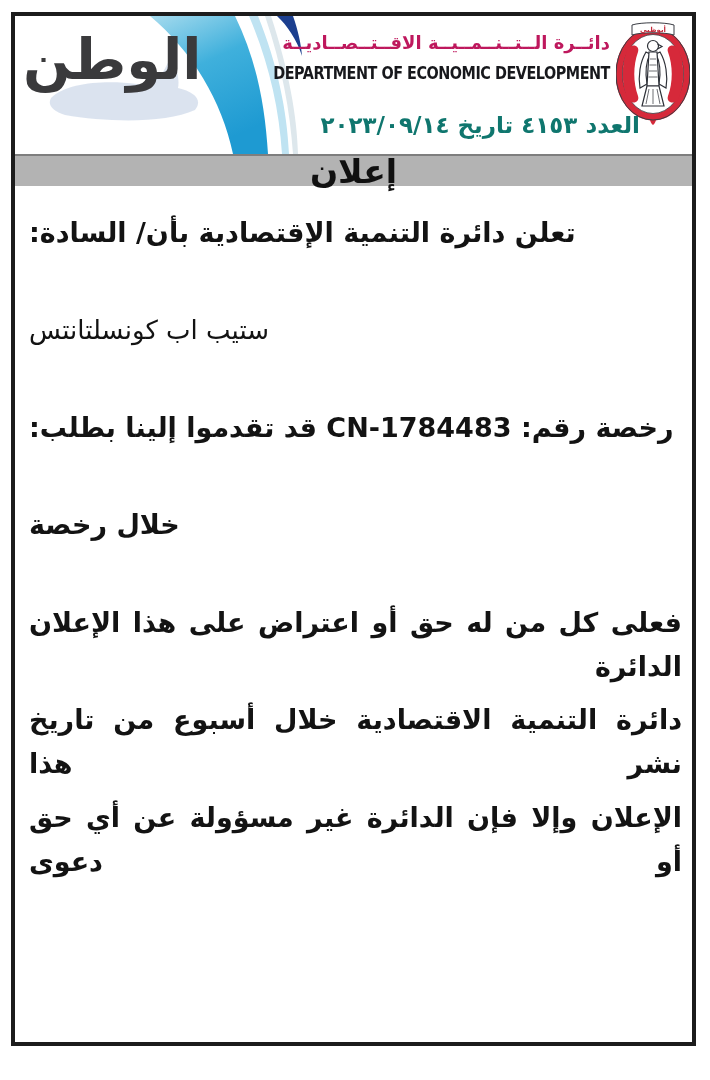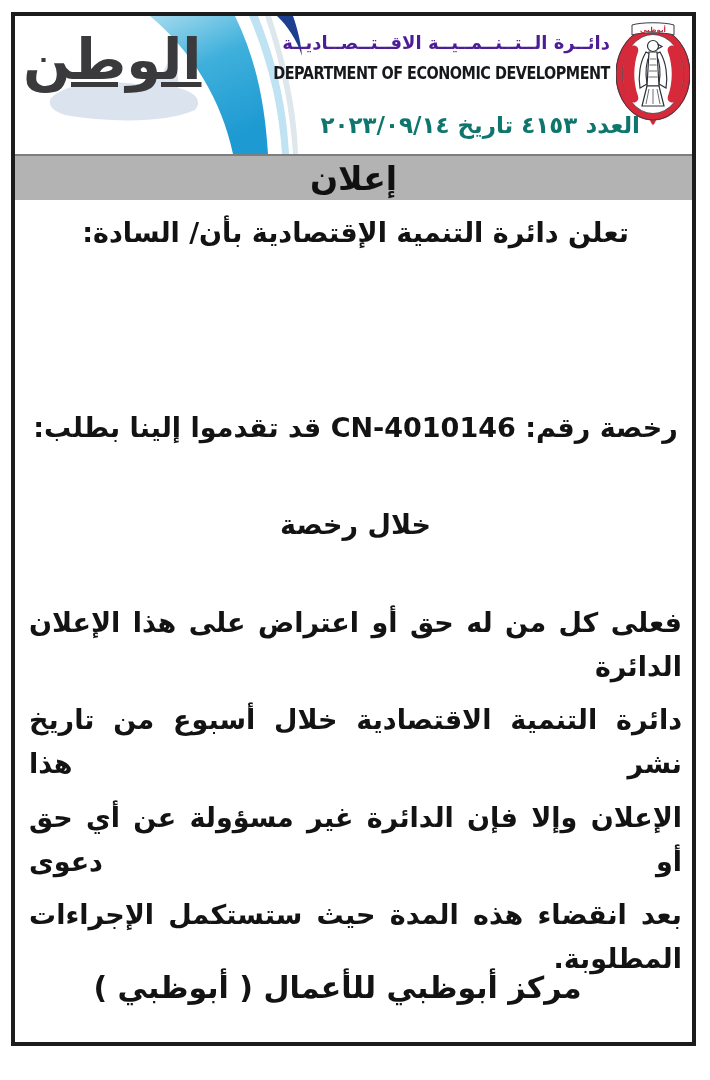--- a/index.html
+++ b/index.html
@@ -10,46 +10,46 @@
   .frame{
     position:absolute;left:11px;top:12px;width:685px;height:1034px;
     border:4px solid #1c1c1c;box-sizing:border-box;background:#fff;
   }
   
   .header{position:absolute;left:0;top:0;right:0;height:138px;background:#fff;overflow:hidden;}
   .map{position:absolute;left:30px;top:36px;width:160px;height:76px;opacity:.5;}
   .swoosh{position:absolute;left:122px;top:0;width:168px;height:138px;}
   .watan{
     position:absolute;left:8px;top:16px;font-size:56px;font-weight:bold;
-    color:#3a3a3c;direction:rtl;line-height:1;letter-spacing:-1px;text-decoration:underline;
+    color:#3a3a3c;direction:rtl;line-height:1;letter-spacing:-1px;
   }
   .dept-ar{
     position:absolute;right:82px;top:16px;font-size:18px;font-weight:bold;
-    color:#4c1d95;direction:rtl;white-space:nowrap;
+    color:#be185d;direction:rtl;white-space:nowrap;
   }
   .dept-en{
     position:absolute;right:82px;top:46px;font-size:18px;font-weight:bold;
     color:#17181c;letter-spacing:-0.6px;white-space:nowrap;
     transform:scaleX(.8);transform-origin:100% 50%;
   }
   .emblem{position:absolute;right:2px;top:5px;width:74px;height:104px;}
   .issue{
     position:absolute;right:52px;top:96px;font-size:23px;font-weight:bold;
     color:#0f766e;direction:rtl;white-space:nowrap;
   }
   
   .banner{
-    position:absolute;left:0;right:0;top:138px;height:46px;background:#b3b3b3;
+    position:absolute;left:0;right:0;top:138px;height:32px;background:#b3b3b3;
     border-top:2px solid #7e7e7e;box-sizing:border-box;
     display:flex;align-items:center;justify-content:center;
   }
   .banner-title{font-size:33px;font-weight:bold;color:#101010;direction:rtl;}
   
   .line{
-    position:absolute;left:14px;right:10px;direction:rtl;text-align:center;
+    position:absolute;left:14px;right:10px;direction:rtl;text-align:left;
     font-size:27px;font-weight:bold;color:#131313;line-height:44px;white-space:nowrap;
   }
   .fill{white-space:normal;text-align:justify;text-align-last:justify;}
   .company{font-weight:400;font-size:26px;}
   .signature{font-size:30px;right:46px;letter-spacing:-0.5px;}
   .l1{top:195px}.l2{top:292px}.l3{top:390px}.l4{top:487px}
   .l5{top:585px}.l6{top:682px}.l7{top:780px}.l8{top:877px}.l9{top:950px}
 </style>
 </head>
 <body>
@@ -112,22 +112,21 @@
       </svg>
 
       <div class="issue">العدد ٤١٥٣ تاريخ ٢٠٢٣/٠٩/١٤</div>
     </div>
 
     <div class="banner">
       <span class="banner-title">إعلان</span>
     </div>
 
     <div class="line l1">تعلن دائرة التنمية الإقتصادية بأن/ السادة:</div>
-    <div class="line l3">رخصة رقم: CN-4010146 قد تقدموا إلينا بطلب:</div>
+    <div class="line l2 company">ستيب اب كونسلتانتس</div>
+    <div class="line l3">رخصة رقم: CN-1784483 قد تقدموا إلينا بطلب:</div>
     <div class="line l4">خلال رخصة</div>
     <div class="line l5 fill">فعلى كل من له حق أو اعتراض على هذا الإعلان الدائرة</div>
     <div class="line l7 fill">الإعلان وإلا فإن الدائرة غير مسؤولة عن أي حق أو دعوى</div>
     <div class="line l6 fill">دائرة التنمية الاقتصادية خلال أسبوع من تاريخ نشر هذا</div>
-    <div class="line l8 fill">بعد انقضاء هذه المدة حيث ستستكمل الإجراءات المطلوبة.</div>
-    <div class="line l9 signature">مركز أبوظبي للأعمال ( أبوظبي )</div>
 
   </div>
 </div>
 
 </body></html>

